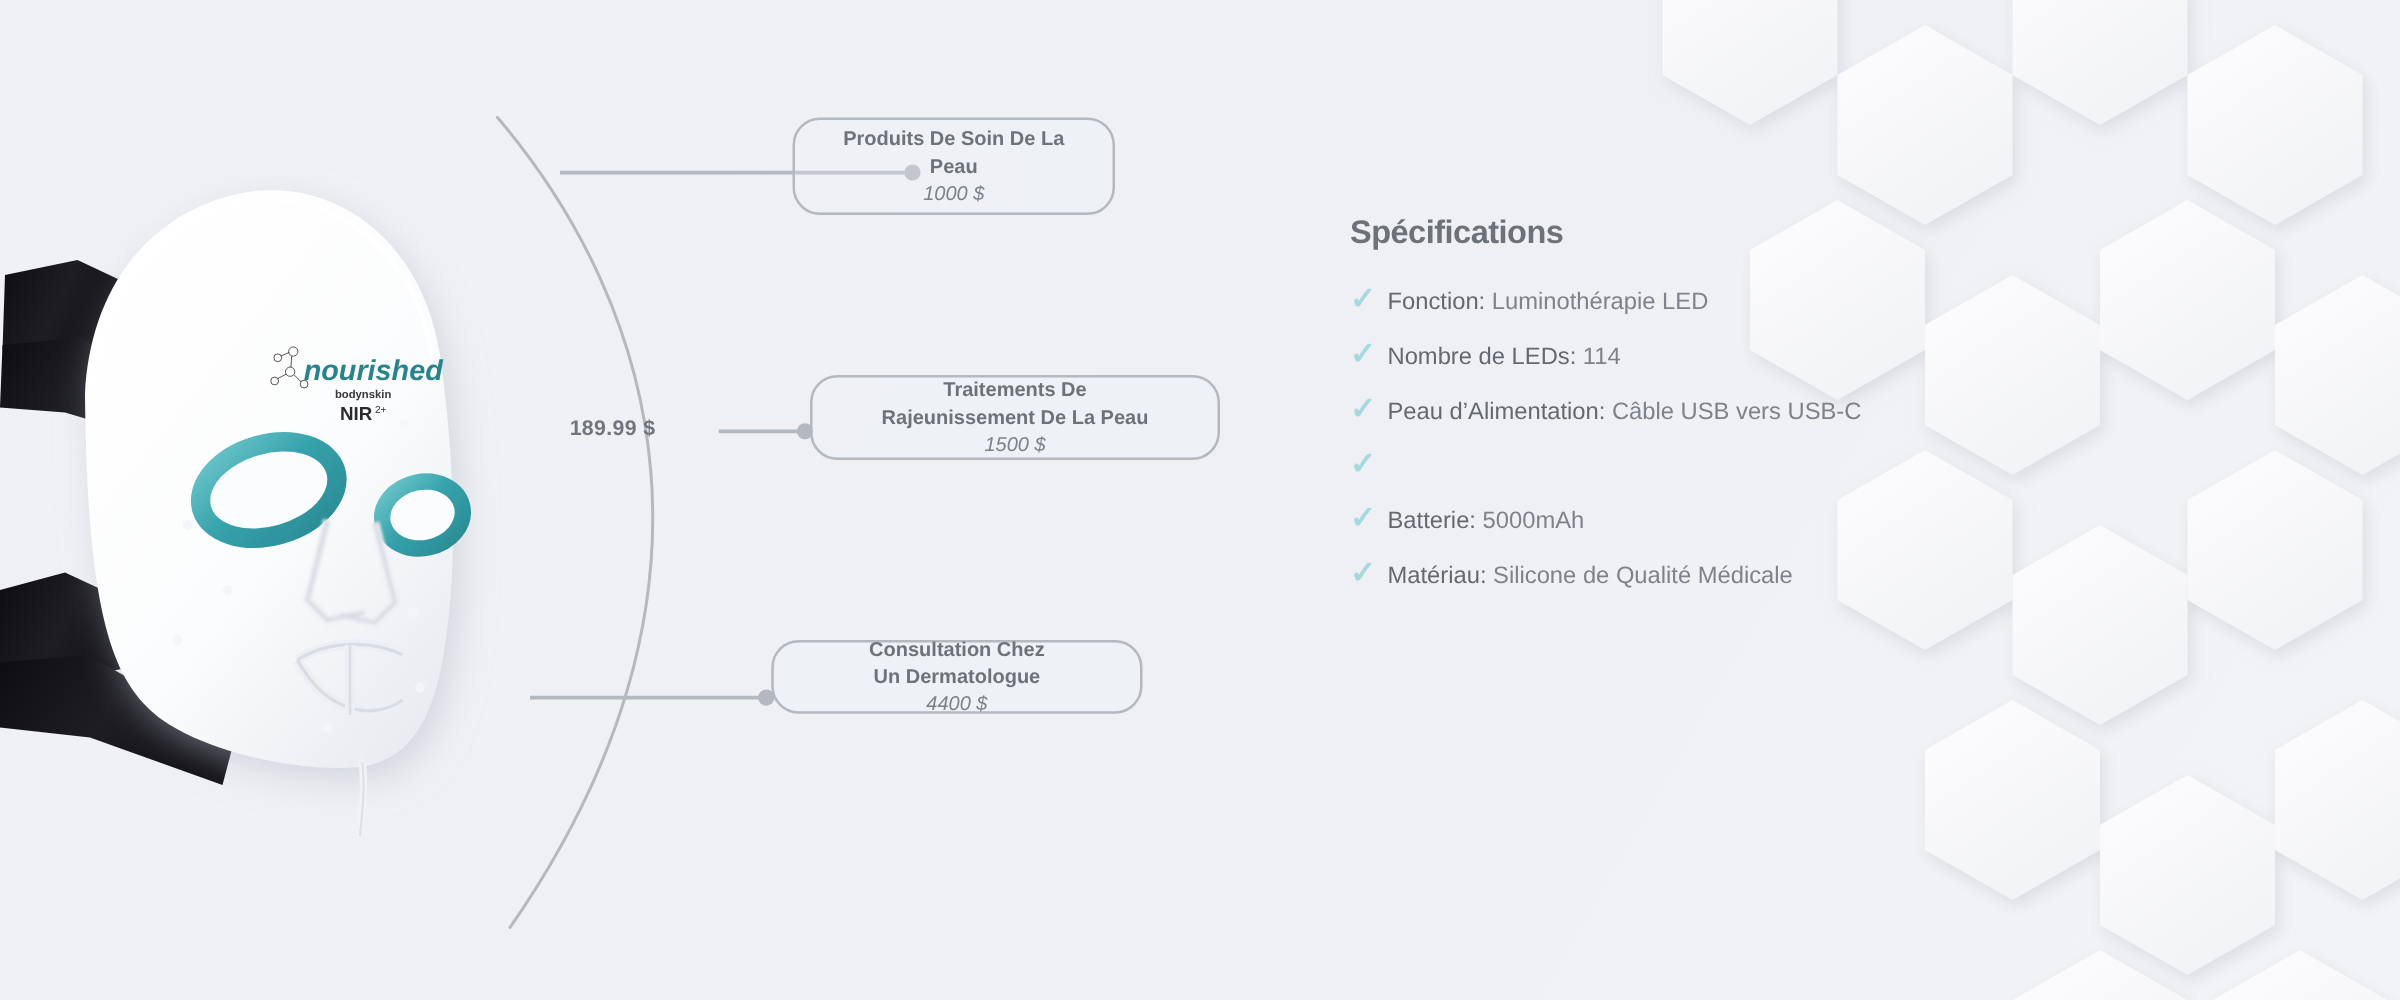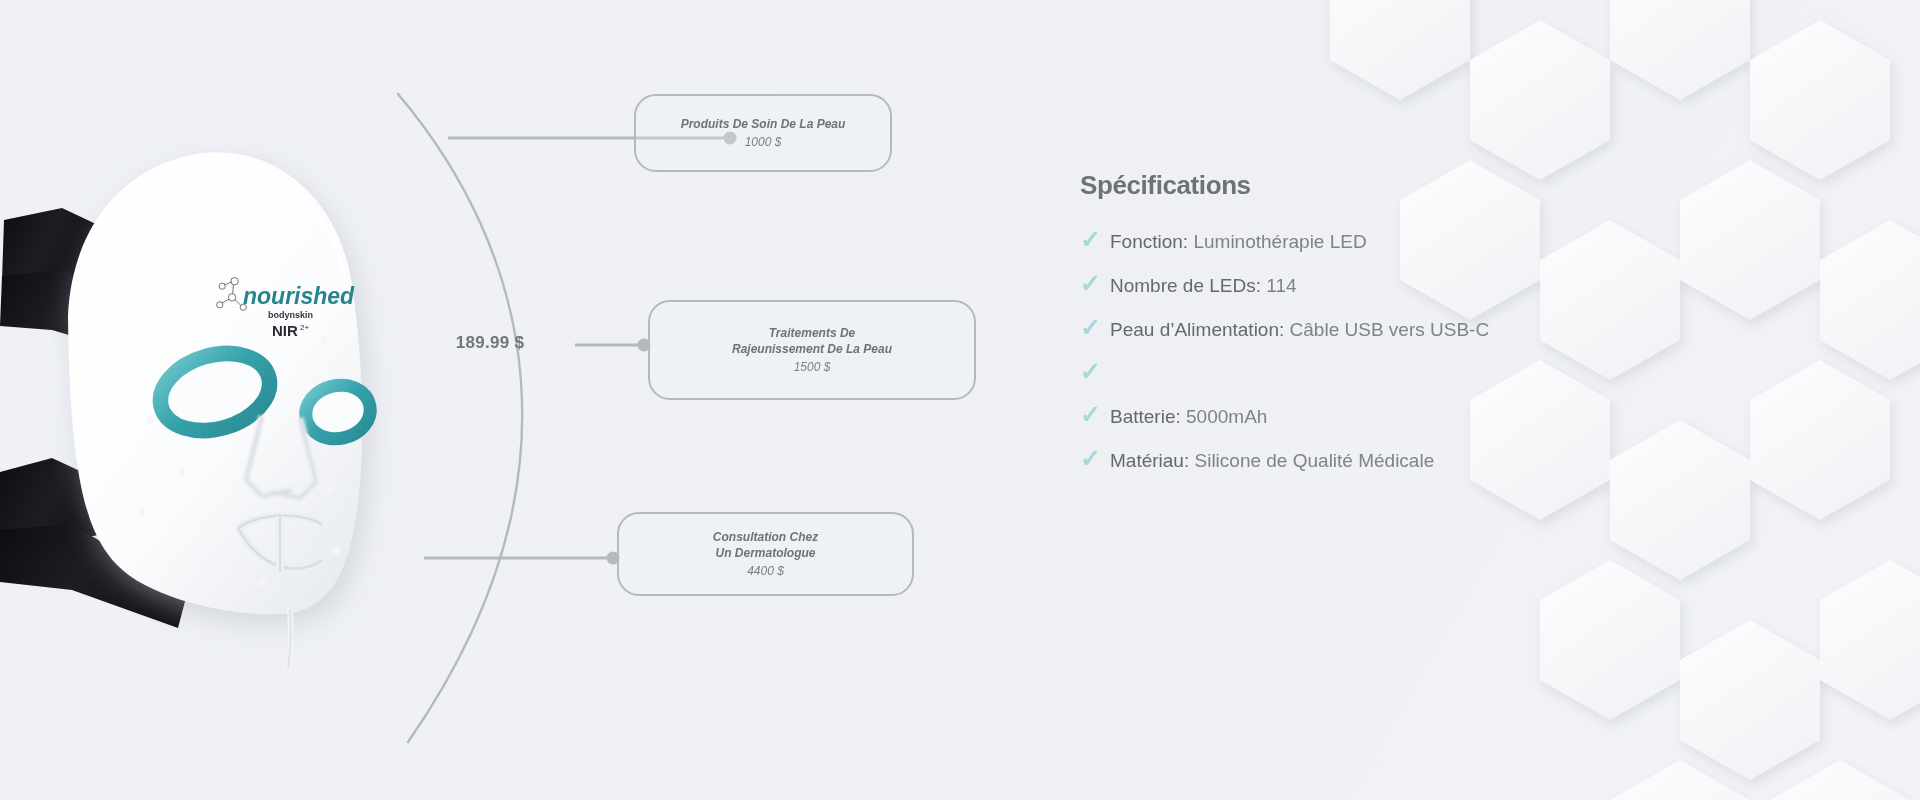--- a/index.html
+++ b/index.html
@@ -73,37 +73,36 @@
     border-radius: 22px;
     background: rgba(241,242,246,0.25);
     display: flex;
     flex-direction: column;
     align-items: center;
     justify-content: center;
     text-align: center;
     padding: 10px 18px;
   }
   .compare-card .card-title {
-    font-size: 12px;
+    font-size: 16px;
     font-weight: bold;
     color: #6e727a;
     line-height: 1.32;
     white-space: pre-line;
-    font-style: italic;
   }
   .compare-card .card-price {
-    font-size: 12px;
+    font-size: 16px;
     font-style: italic;
     color: #7d818a;
     margin-top: 3px;
   }
 
   #card-0 { left: 634px; top: 94px;  width: 258px; height: 78px; }
-  #card-1 { left: 648px; top: 300px; width: 328px; height: 100px; }
-  #card-2 { left: 617px; top: 512px; width: 297px; height: 84px; }
+  #card-1 { left: 648px; top: 300px; width: 328px; height: 68px; }
+  #card-2 { left: 617px; top: 512px; width: 297px; height: 59px; }
 
   
   #specs {
     position: absolute;
     left: 1080px;
     top: 170px;
     width: 700px;
   }
   #specs-title {
     font-size: 26px;

